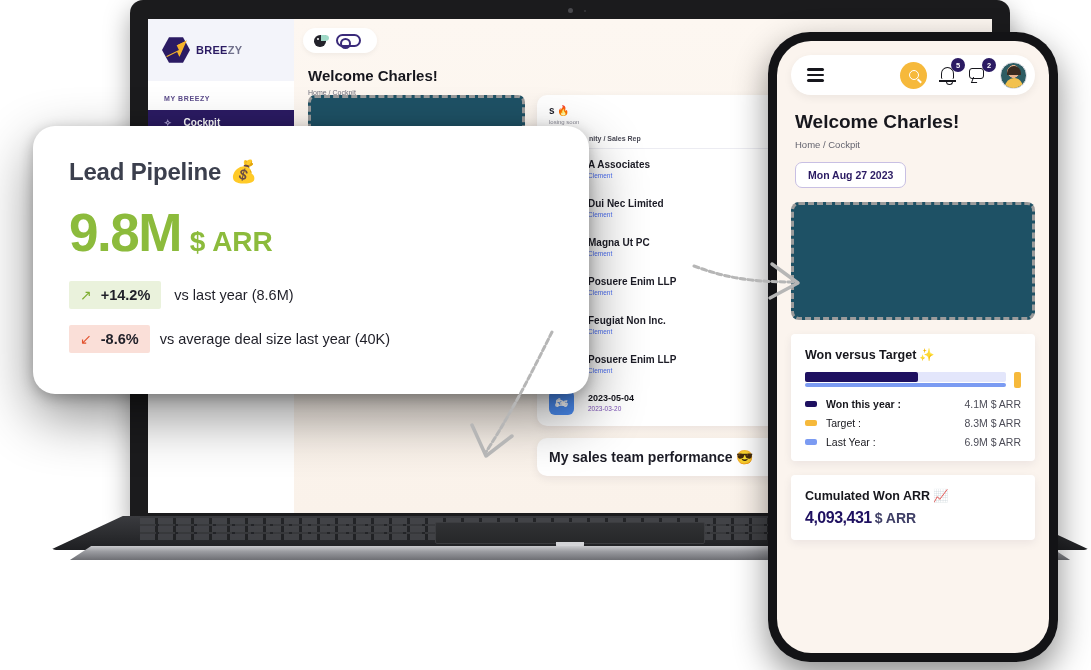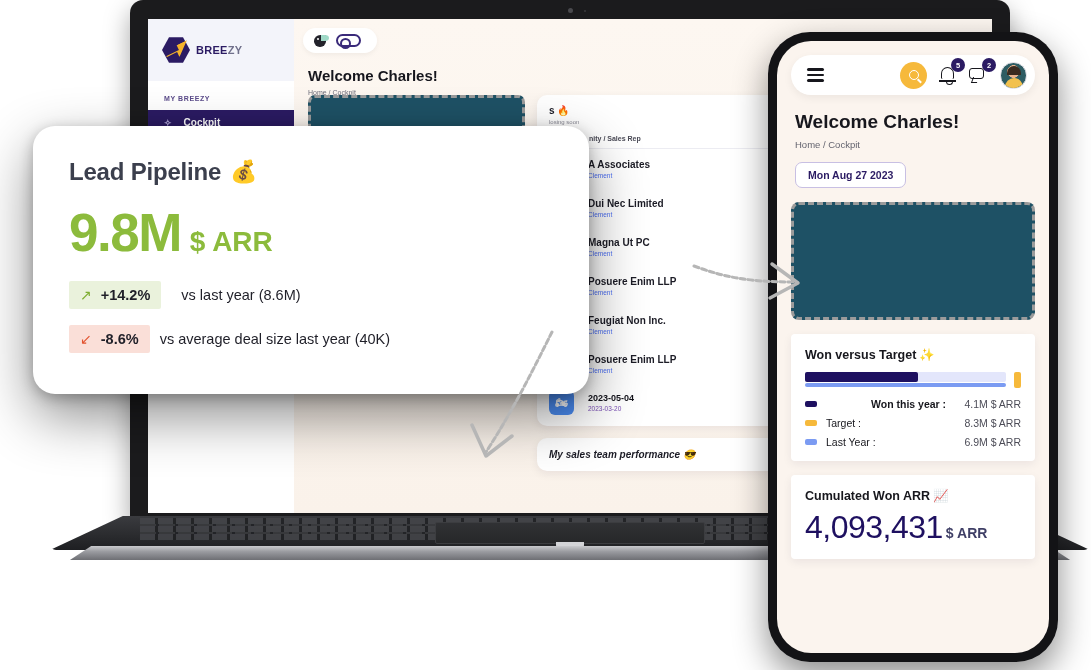--- a/index.html
+++ b/index.html
@@ -142,21 +142,21 @@
     width:25px;height:25px;border-radius:6px;background:#4b8df3;color:#fff;
     display:flex;align-items:center;justify-content:center;font-size:10px;font-weight:700;
     margin-right:14px; flex:0 0 auto;
   }
   .rname{ flex:1; }
   .rname b{ display:block; font-size:10px; color:#1c1c26; }
   .rname span{ display:block; font-size:6.5px; color:#4b6ef5; margin-top:2px; }
   .rdate{ width:90px; }
   .rdate b{ display:block; font-size:9px; color:#12121a; }
   .rdate span{ display:block; font-size:6.5px; color:#7a4fb5; margin-top:2px; }
-  .perf{ margin-top:12px; padding:11px 12px; font-size:10px; font-weight:700; color:#1c1c26;font-style:italic;}
+  .perf{ margin-top:12px; padding:11px 12px; font-size:14px; font-weight:700; color:#1c1c26;}
 
   
   #phone{
     position:absolute; left:768px; top:32px; width:290px; height:630px;
     background:#131316; border-radius:42px; padding:9px;
     box-shadow:0 14px 34px rgba(0,0,0,.45);
   }
   .ph-screen{
     width:100%; height:100%; background:#fbf4ee; border-radius:34px; overflow:hidden;
     position:relative; padding:14px 14px 0 14px;
@@ -212,21 +212,21 @@
   .bar-wrap{ margin-top:10px; position:relative; height:17px; }
   .bar-track{ position:absolute; left:0; top:0; width:93%; height:10px; background:#e3e6fb; border-radius:2px;}
   .bar-fill{ position:absolute; left:0; top:0; height:10px; background:#1e1060; border-radius:2px;}
   .bar-last{ position:absolute; left:0; top:11px; width:93%; height:4px; background:#7b9bf2; border-radius:2px;}
   .bar-target{ position:absolute; right:0; top:0; width:7px; height:16px; background:#f6b93b; border-radius:2px;}
   .legend{ margin-top:9px; }
   .lrow{ display:flex; align-items:center; font-size:10.5px; margin-top:7px; }
   .swatch{ width:12px;height:6px;border-radius:2px;margin-right:9px; flex:0 0 auto;}
   .lname{ color:#17171d; }
   .lval{ margin-left:auto; color:#4c4c57; }
-  .big{ font-size:32px; font-weight:400; color:#1e1060; letter-spacing:-.5px; }
+  .big{ font-size:16px; font-weight:700; color:#1e1060; letter-spacing:-.5px; }
   .bigunit{ font-size:14px; font-weight:600; color:#3f3f66; margin-left:3px; }
   .sparkwrap{ position:relative; height:58px; margin-top:-24px; }
   .sparklbl{ position:absolute; left:2px; bottom:8px; font-size:8px; color:#3a3a46; }
 </style>
 </head>
 <body>
 
 <div id="stage">
 
   <div id="laptop">
@@ -416,21 +416,21 @@
         <div class="ph-card-t">Won versus Target ✨</div>
         <div class="bar-wrap">
           <div class="bar-track"></div>
           <div class="bar-fill" id="barfill" style="width: 52.2329%;"></div>
           <div class="bar-last"></div>
           <div class="bar-target"></div>
         </div>
         <div class="legend" id="won-legend">
             <div class="lrow">
               <span class="swatch" style="background: rgb(30, 16, 96);"></span>
-              <span class="lname" style="font-weight: 700; margin-left: 45px;">Won this year :</span>
+              <span class="lname" style="font-weight: 700;">Won this year :</span>
               <span class="lval">4.1M $ ARR</span>
             </div>
             <div class="lrow">
               <span class="swatch" style="background: rgb(246, 185, 59);"></span>
               <span class="lname">Target :</span>
               <span class="lval">8.3M $ ARR</span>
             </div>
             <div class="lrow">
               <span class="swatch" style="background: rgb(123, 155, 242);"></span>
               <span class="lname">Last Year :</span>
@@ -459,21 +459,21 @@
     <div style="margin-top:20px;display:flex;align-items:baseline;">
       <span style="font-size:53px;font-weight:700;color:#8cbb3c;letter-spacing:-1.5px;line-height:1;">9.8M</span>
       <span style="font-size:28px;font-weight:600;color:#8cbb3c;margin-left:9px;">$ ARR</span>
     </div>
 
     <div style="margin-top:22px;display:flex;align-items:center;">
       <span style="background:#eaf2dc;padding:6px 11px;display:inline-flex;align-items:center;gap:9px;border-radius:2px;">
         <span style="color:#7fae33;font-size:14px;">↗</span>
         <span style="font-size:14.5px;font-weight:700;color:#1f1f28;">+14.2%</span>
       </span>
-      <span style="font-size:14.5px;color:#1f1f28;margin-left:20px;">vs last year (8.6M)</span>
+      <span style="font-size:14.5px;color:#1f1f28;margin-left:13px;">vs last year (8.6M)</span>
     </div>
 
     <div style="margin-top:16px;display:flex;align-items:center;">
       <span style="background:#fadfd8;padding:6px 11px;display:inline-flex;align-items:center;gap:9px;border-radius:2px;">
         <span style="color:#e2532f;font-size:14px;">↙</span>
         <span style="font-size:14.5px;font-weight:700;color:#1f1f28;">-8.6%</span>
       </span>
       <span style="font-size:14.5px;color:#1f1f28;margin-left:10px;">vs average deal size last year (40K)</span>
     </div>
   </div>

